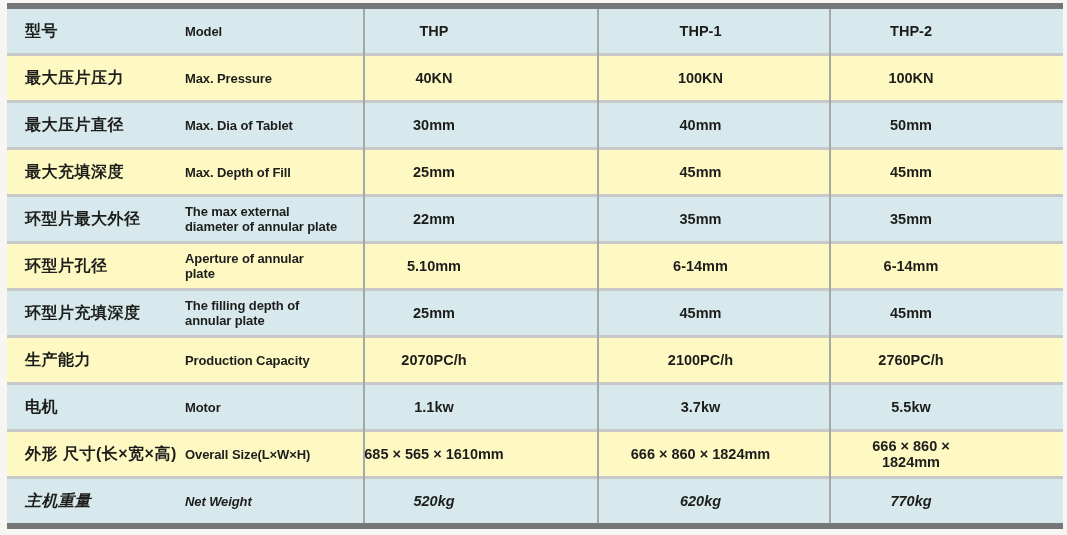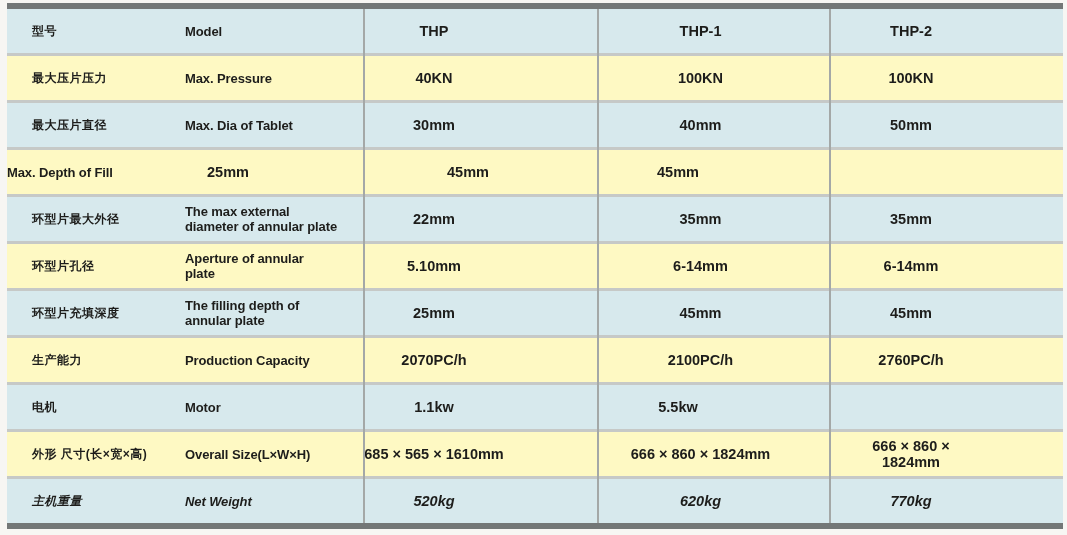--- a/index.html
+++ b/index.html
@@ -14,21 +14,21 @@
   .grid{position:relative;}
   .tr{
     display:grid;
     grid-template-columns:178px 178px 234px 231px 235px;
     height:44px;align-items:center;
     border-bottom:3px solid #c6c9c7;
   }
   .grid .tr:last-of-type{border-bottom:none;font-style:italic;}
   .stripe{background:#d7e9ed;}
   .plain{background:#fef9c3;}
-  .c1{padding-left:25px;font-size:12px;letter-spacing:0.5px;}
+  .c1{padding-left:18px;font-size:16px;letter-spacing:0.5px;}
   .c2{font-size:13px;line-height:15px;white-space:pre-line;letter-spacing:-0.1px;}
   .val{font-size:14.5px;text-align:center;}
   .v-thp{padding-right:92px;}
   .v-thp1{padding-right:24px;}
   .v-thp2{padding-right:93px;margin-left:24px;}
   .vline{position:absolute;top:0;height:100%;width:2px;background:#a4a8a7;z-index:5;}
   .v1{left:356px}.v2{left:590px}.v3{left:822px}
 </style>
 </head>
 <body>
@@ -59,20 +59,21 @@
 
     <div class="tr stripe">
       <div class="c1">最大压片直径</div>
       <div class="c2">Max. Dia of Tablet</div>
       <div class="val v-thp">30mm</div>
       <div class="val v-thp1">40mm</div>
       <div class="val v-thp2">50mm</div>
     </div>
 
     <div class="tr plain">
+      <div class="c1">最大充填深度</div>
       <div class="c2">Max. Depth of Fill</div>
       <div class="val v-thp">25mm</div>
       <div class="val v-thp1">45mm</div>
       <div class="val v-thp2">45mm</div>
     </div>
 
     <div class="tr stripe">
       <div class="c1">环型片最大外径</div>
       <div class="c2">The max external
 diameter of annular plate</div>
@@ -104,20 +105,21 @@
       <div class="c2">Production Capacity</div>
       <div class="val v-thp">2070PC/h</div>
       <div class="val v-thp1">2100PC/h</div>
       <div class="val v-thp2">2760PC/h</div>
     </div>
 
     <div class="tr stripe">
       <div class="c1">电机</div>
       <div class="c2">Motor</div>
       <div class="val v-thp">1.1kw</div>
+      <div class="val v-thp1">3.7kw</div>
       <div class="val v-thp2">5.5kw</div>
     </div>
 
     <div class="tr plain">
       <div class="c1">外形 尺寸(长×宽×高)</div>
       <div class="c2">Overall Size(L×W×H)</div>
       <div class="val v-thp">685 × 565 × 1610mm</div>
       <div class="val v-thp1">666 × 860 × 1824mm</div>
       <div class="val v-thp2">666 × 860 × 1824mm</div>
     </div>

